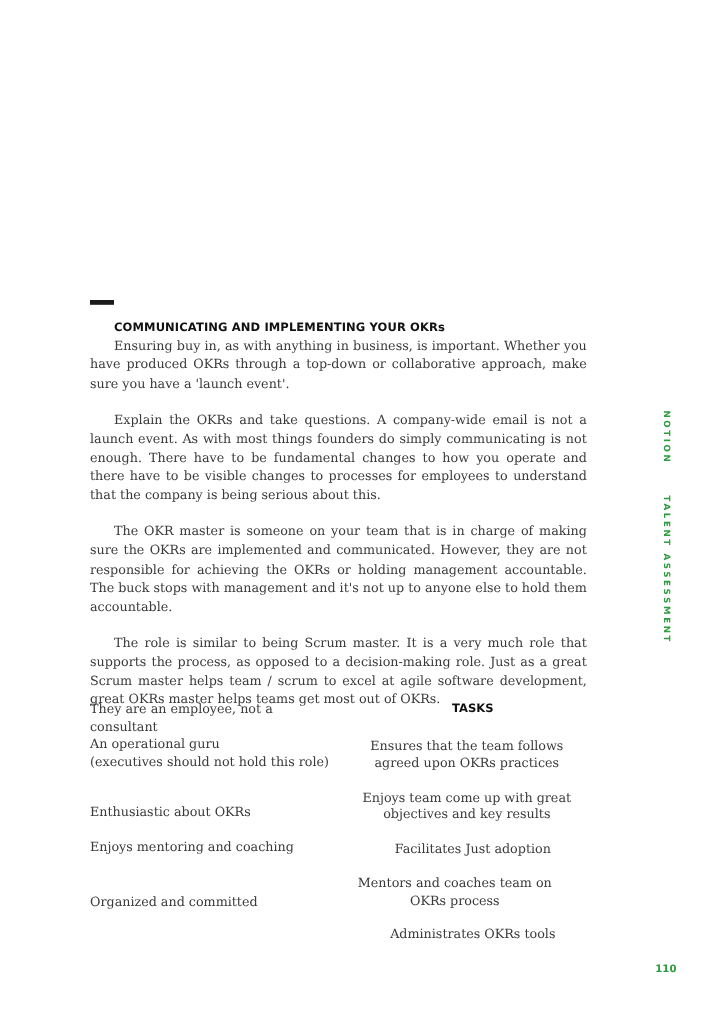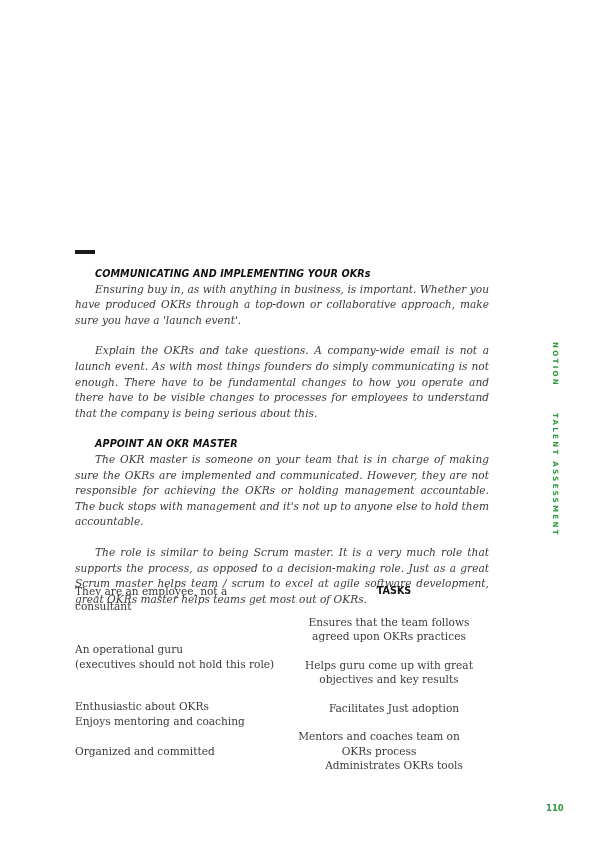--- a/index.html
+++ b/index.html
@@ -1,21 +1,21 @@
 <!DOCTYPE html>
 <html><head>
   <meta charset="utf-8">
   <style>
     html, body { margin:0; padding:0; }
     body { width:600px; height:852px; background:#ffffff; position:relative; overflow:hidden;
       font-family:"DejaVu Serif", serif; color:#3a3a3a; }
     .bar { position:absolute; left:75px; top:250px; width:20px; height:4px; background:#1a1a1a; }
     .content { position:absolute; left:75px; top:266px; width:414px; font-size:10.6px; line-height:15.6px; }
-    .h { font-family:"DejaVu Sans", sans-serif; font-weight:bold; font-size:9.6px; color:#111; text-indent:20px; letter-spacing:0.1px; margin:0;font-style:italic; }
-    .p { margin:0; text-align:justify; text-indent:20px;font-style:italic; }
+    .h { font-family:"DejaVu Sans", sans-serif; font-weight:bold; font-size:9.6px; color:#111; text-indent:20px; letter-spacing:0.1px; margin:0; }
+    .p { margin:0; text-align:justify; text-indent:20px; }
     .gap { height:15px; }
     .cols { position:absolute; left:75px; top:584px; width:420px; font-size:10.6px; line-height:14.5px; }
     .col { position:absolute; top:0; }
     .col.left { left:0; width:200px; }
     .col.right { left:214px; width:210px;text-align:center; }
     .colhead { font-family:"DejaVu Sans", sans-serif; font-weight:bold; font-size:9.6px; color:#111; margin:0 0 16px 0; }
     .item { margin:0; }
     .side { position:absolute; left:551px; font-family:"DejaVu Sans", sans-serif; font-weight:bold; font-size:7.2px;
       letter-spacing:2.2px; color:#2d9b3e; writing-mode:vertical-rl; white-space:nowrap; }
     .pagenum { position:absolute; left:546px; top:803px; font-family:"DejaVu Sans", sans-serif; font-weight:bold;
@@ -25,41 +25,40 @@
 <body>
 
 <div class="bar"></div>
 
 <div class="content">
   <p class="h">COMMUNICATING AND IMPLEMENTING YOUR OKRs</p>
   <p class="p">Ensuring buy in, as with anything in business, is important. Whether you have produced OKRs through a top-down or collaborative approach, make sure you have a 'launch event'.</p>
   <div class="gap"></div>
   <p class="p">Explain the OKRs and take questions. A company-wide email is not a launch event. As with most things founders do simply communicating is not enough. There have to be fundamental changes to how you operate and  there have to be visible changes to processes for employees to understand that the company is being serious about this.</p>
   <div class="gap"></div>
-  <p class="h">APPOINT AN OKR MASTER</p>
   <p class="p">The OKR master is someone on your team that is in charge of making sure the OKRs are implemented and communicated. However, they are not responsible for achieving the OKRs or holding management accountable. The buck stops with management and it's not up to anyone else to hold them accountable.</p>
   <div class="gap"></div>
   <p class="p">The role is similar to being Scrum master. It is a very much role that supports the process, as opposed to a decision-making role. Just as a great Scrum master helps team / scrum to excel at agile software development, great OKRs master helps teams get most out of OKRs.</p>
 </div>
 
 <div class="cols">
   <div class="col left">
-    <p class="item" style="margin-bottom:29px">They are an employee, not a consultant</p>
+    <p class="item" style="">They are an employee, not a consultant</p>
     <p class="item" style="margin-bottom:28px;white-space:pre-line">An operational guru
 (executives should not hold this role)</p>
-    <p class="item" style="">Enthusiastic about OKRs</p>
-    <p class="item" style="margin-bottom:16px">Enjoys mentoring and coaching</p>
+    <p class="item" style="margin-bottom:14px">Enthusiastic about OKRs</p>
+    <p class="item" style="margin-bottom:32px">Enjoys mentoring and coaching</p>
     <p class="item">Organized and committed</p>
   </div>
   <div class="col right">
     <p class="colhead">TASKS</p>
     <p class="item" style="margin-bottom:14px;width:200px">Ensures that the team follows agreed upon OKRs practices</p>
-    <p class="item" style="margin-bottom:14px;width:200px">Helps guru come up with great objectives and key results</p>
+    <p class="item" style="margin-bottom:14px;width:200px">Enjoys team come up with great objectives and key results</p>
     <p class="item" style="margin-bottom:14px">Facilitates Just adoption</p>
-    <p class="item" style="width:180px">Mentors and coaches team on OKRs process</p>
+    <p class="item" style="margin-bottom:14px;width:180px">Mentors and coaches team on OKRs process</p>
     <p class="item">Administrates OKRs tools</p>
   </div>
 </div>
 
 <div class="side" style="top:342px">NOTION</div>
 <div class="side" style="top:413px">TALENT ASSESSMENT</div>
 
 <div class="pagenum">110</div>
 
 </body></html>

